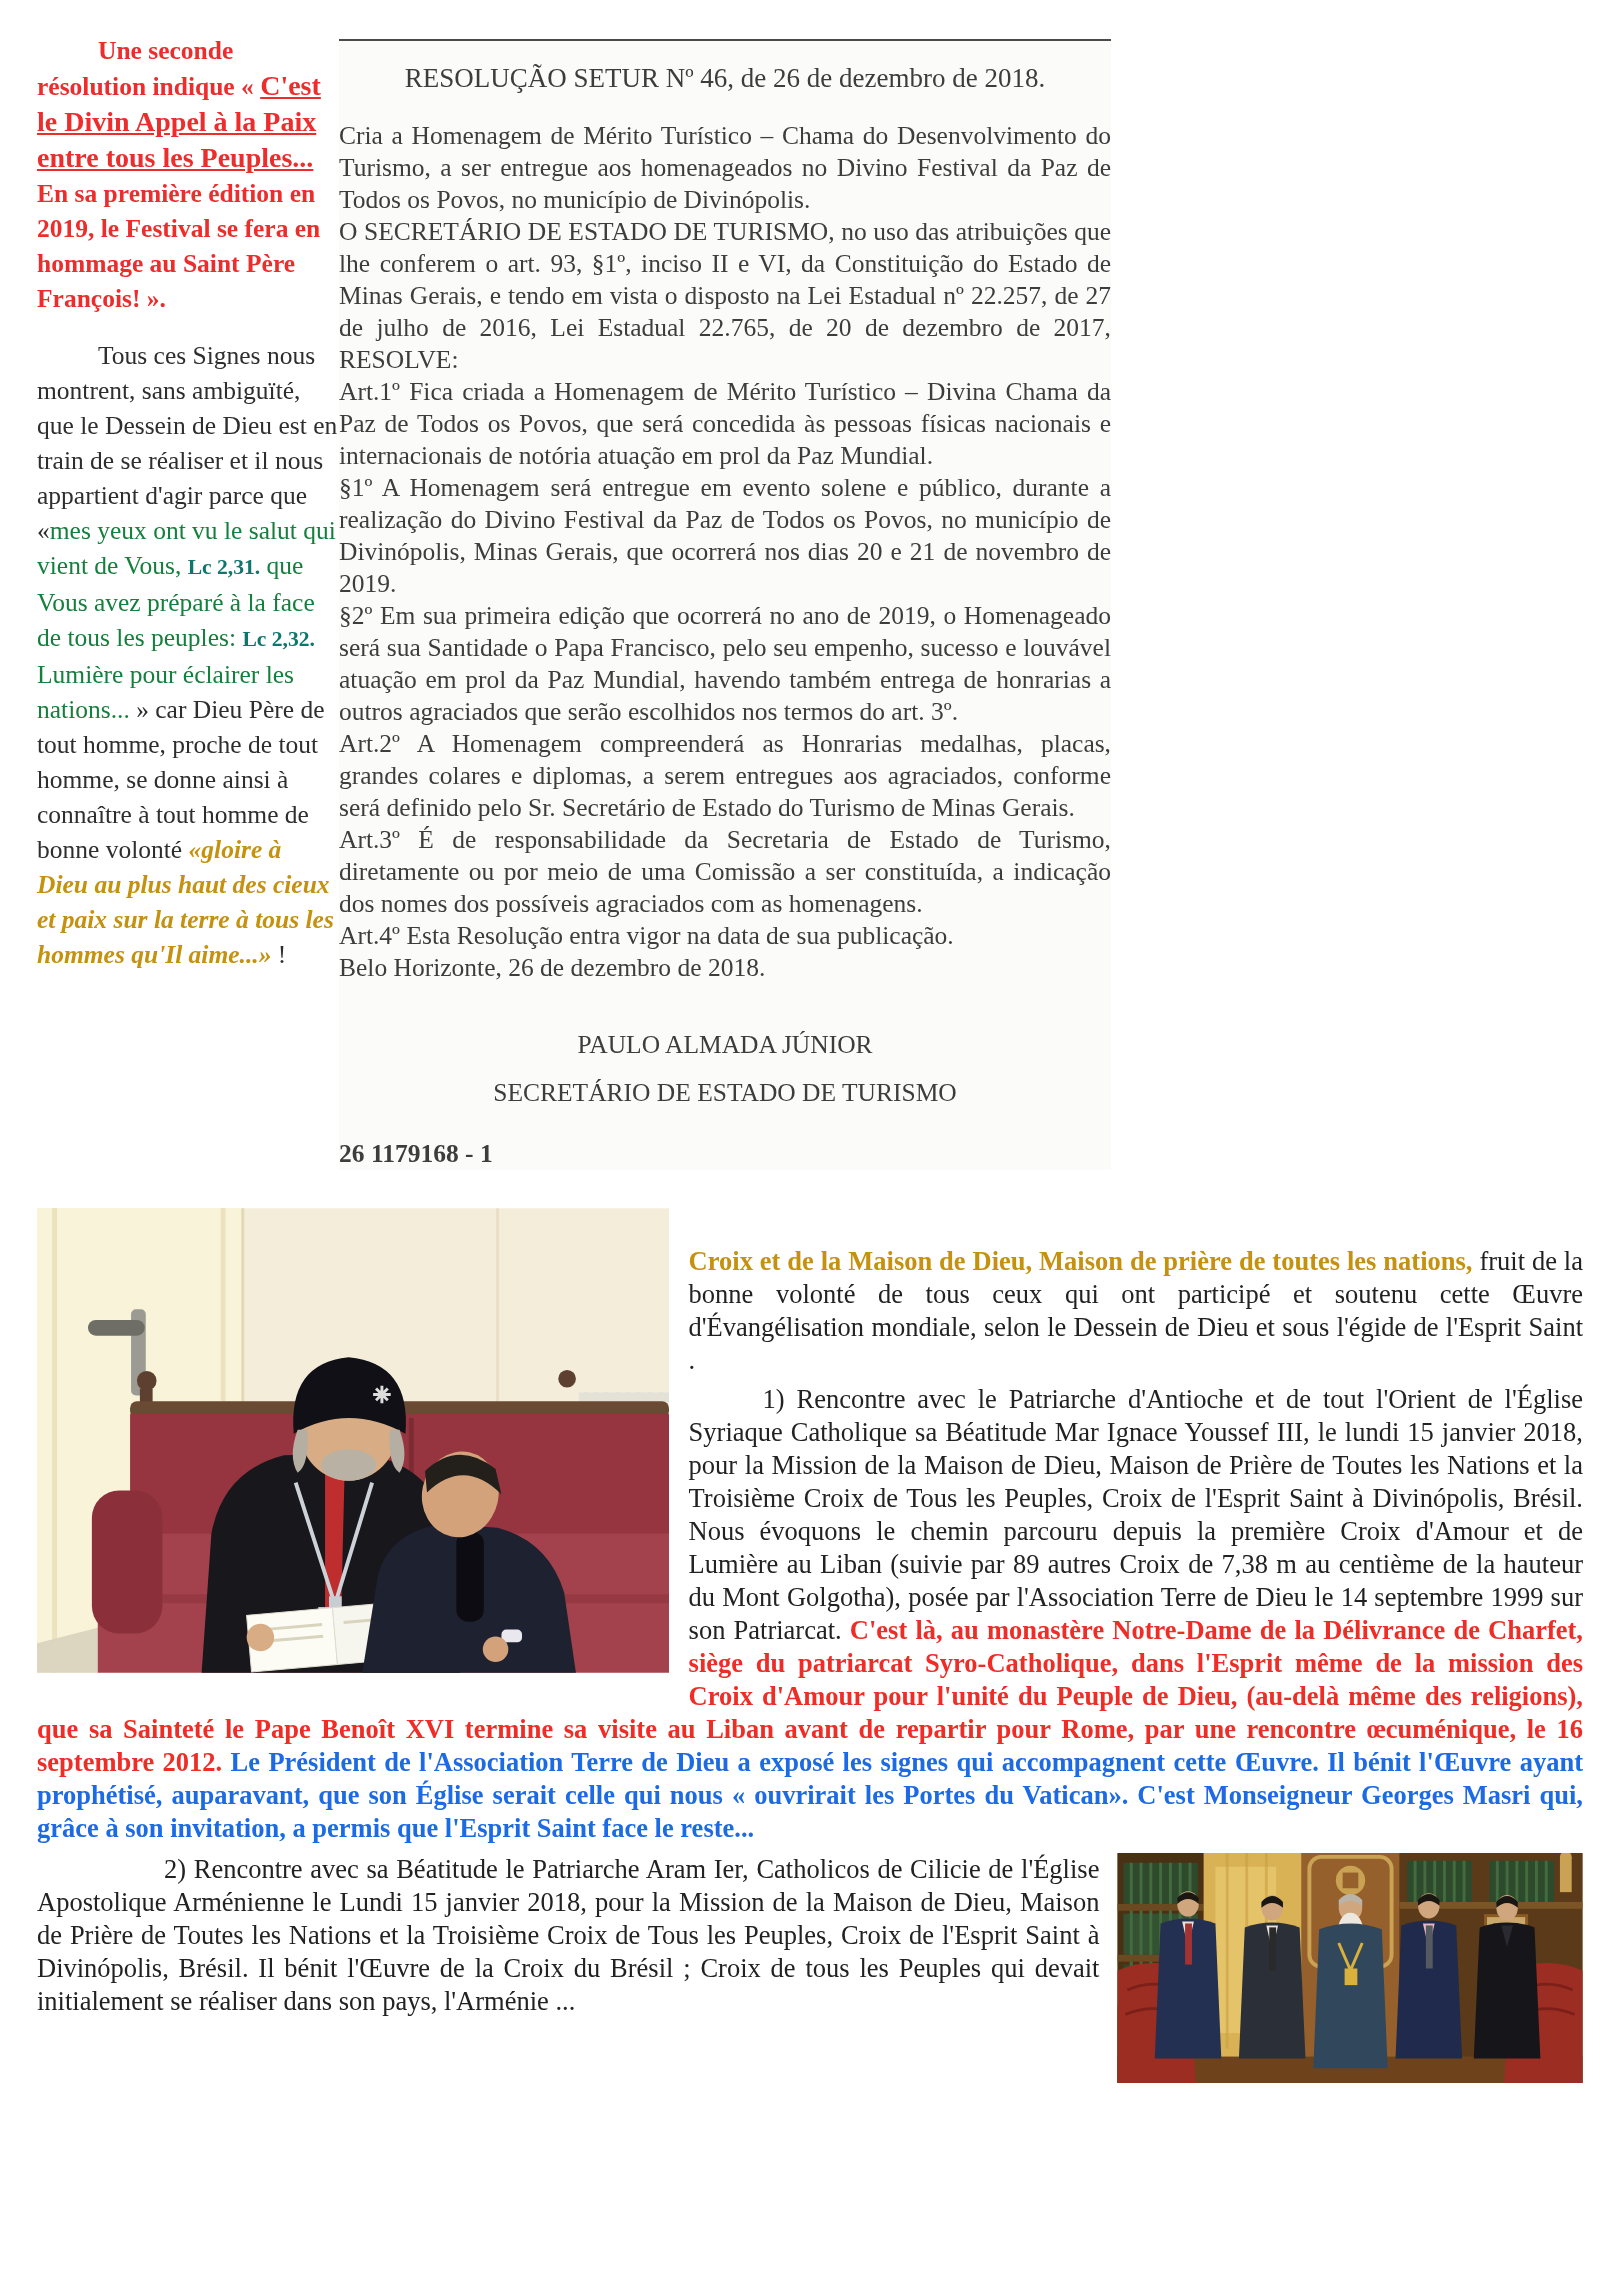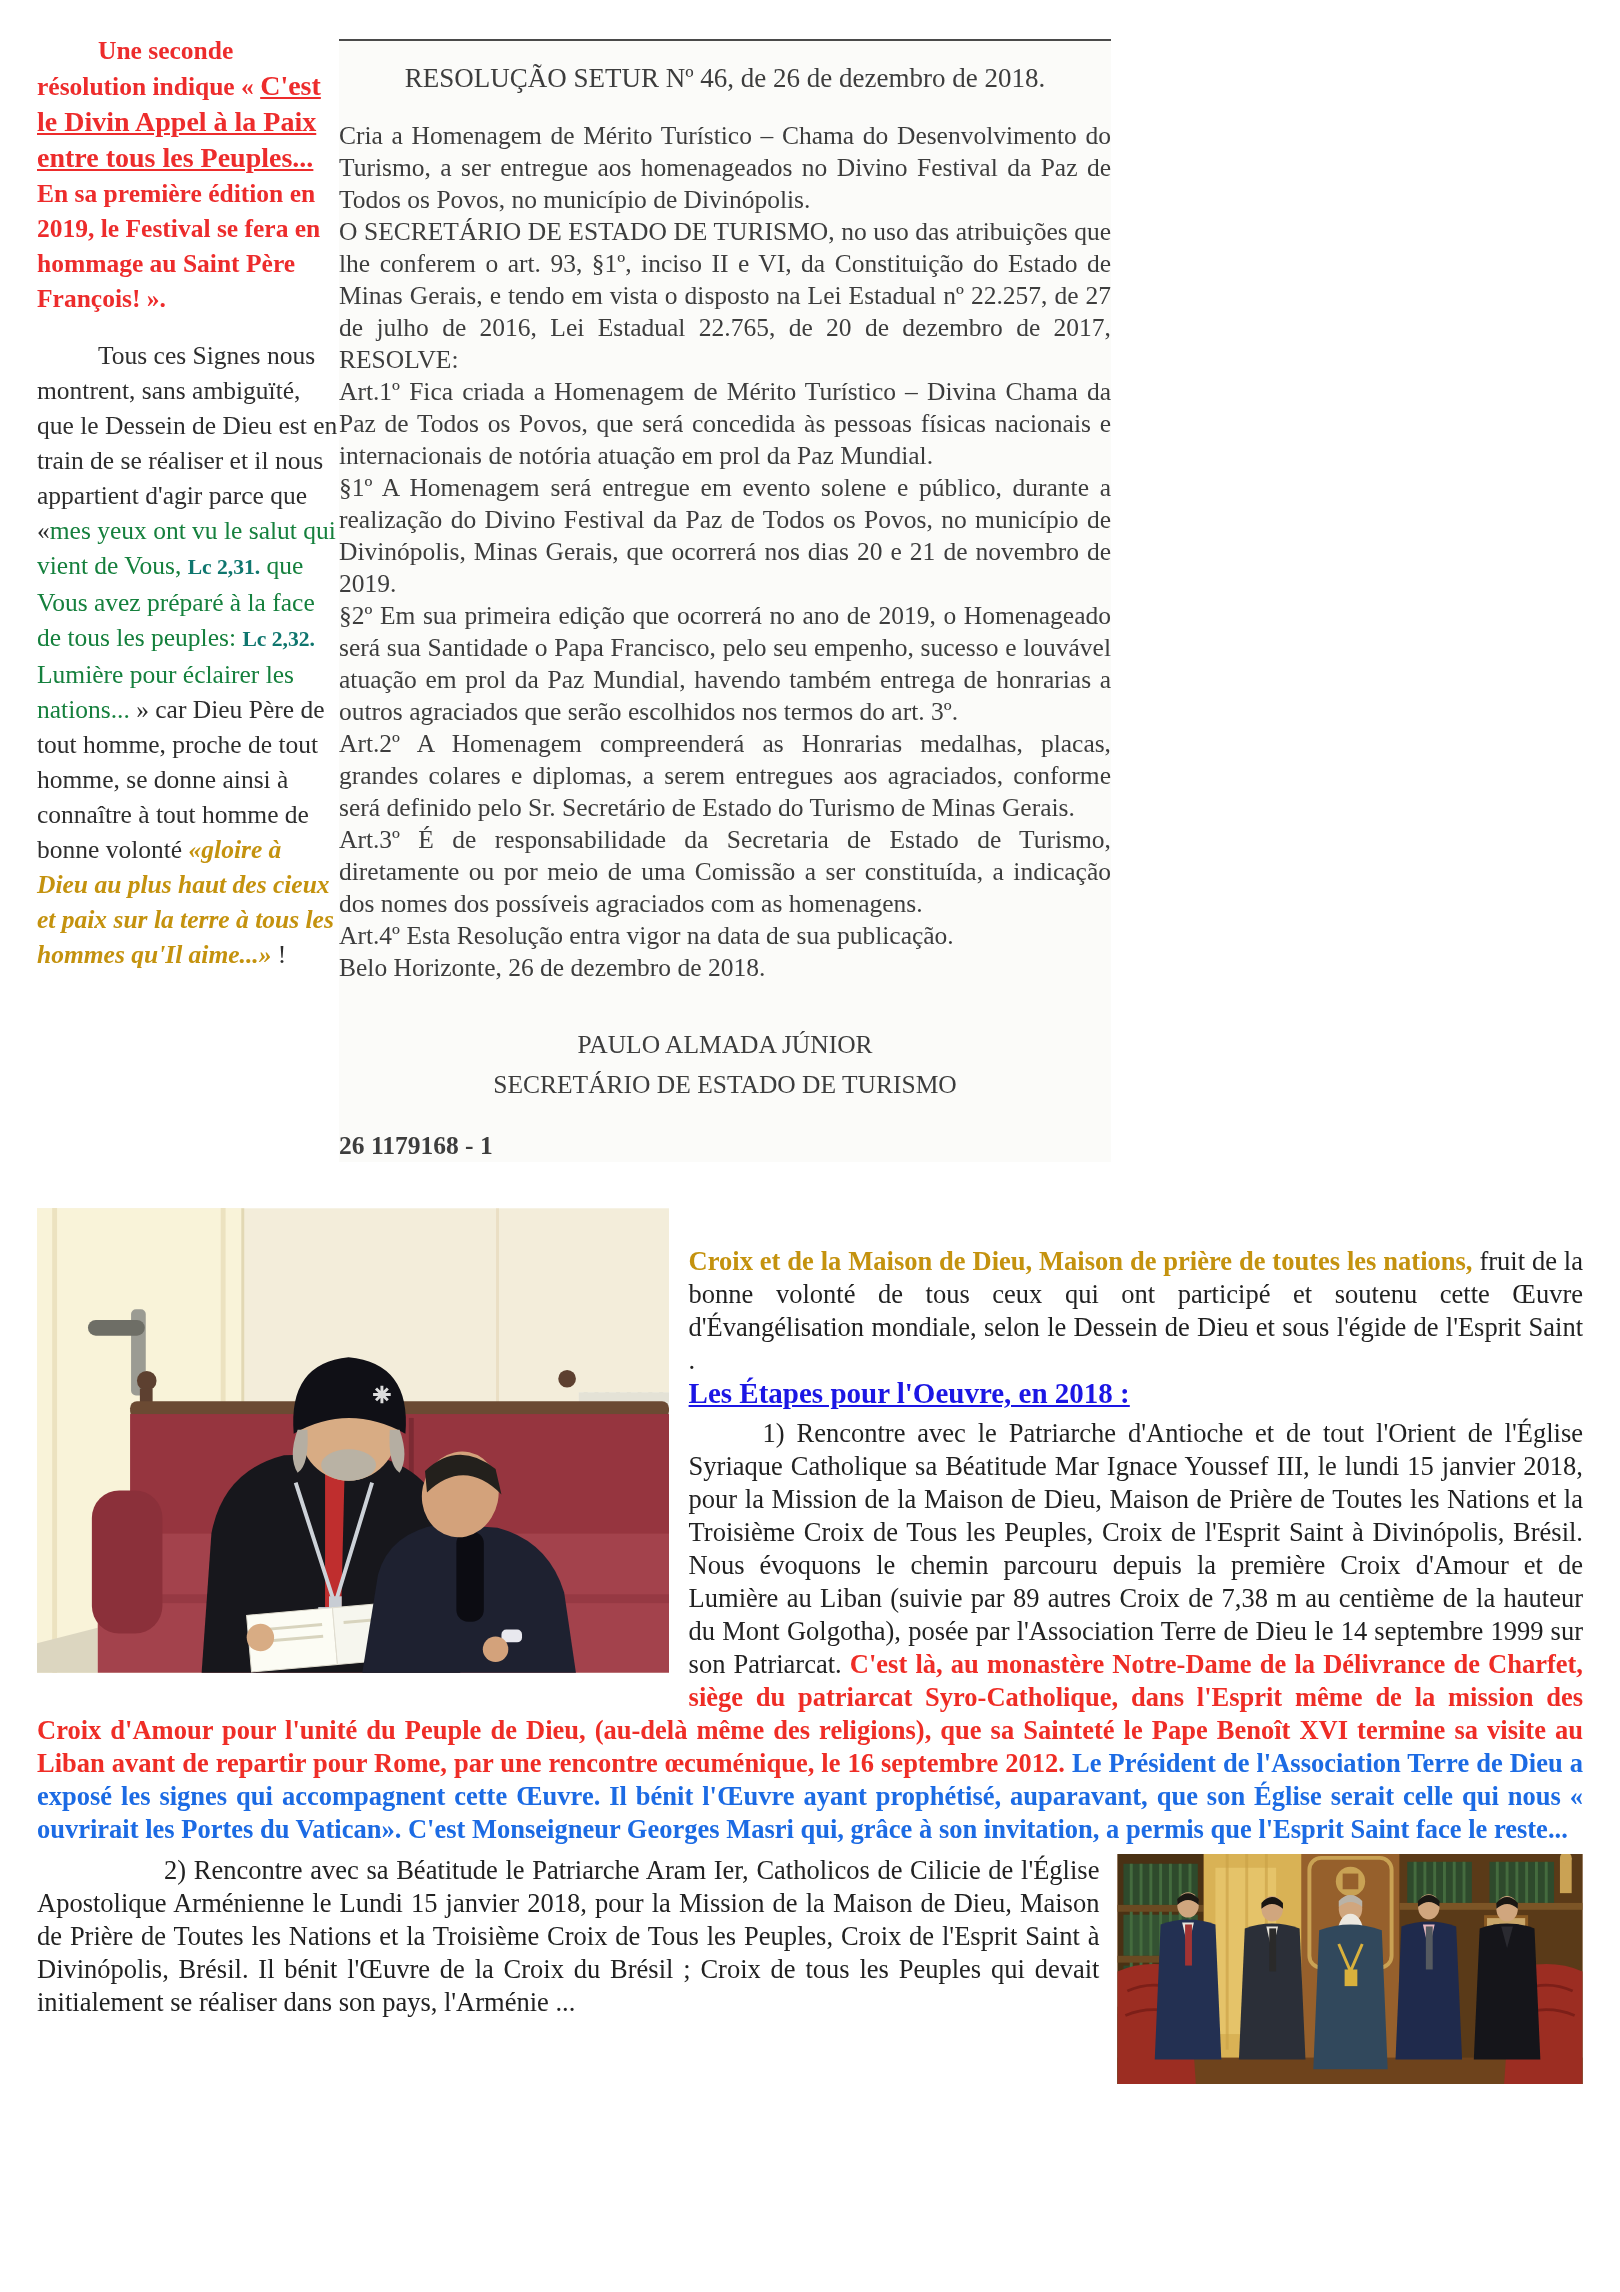--- a/index.html
+++ b/index.html
@@ -54,21 +54,21 @@
     <p>Cria a Homenagem de Mérito Turístico – Chama do Desenvolvimento do Turismo, a ser entregue aos homenageados no Divino Festival da Paz de Todos os Povos, no município de Divinópolis.</p>
     <p>O SECRETÁRIO DE ESTADO DE TURISMO, no uso das atribuições que lhe conferem o art. 93, §1º, inciso II e VI, da Constituição do Estado de Minas Gerais, e tendo em vista o disposto na Lei Estadual nº 22.257, de 27 de julho de 2016, Lei Estadual 22.765, de 20 de dezembro de 2017, RESOLVE:</p>
     <p>Art.1º Fica criada a Homenagem de Mérito Turístico – Divina Chama da Paz de Todos os Povos, que será concedida às pessoas físicas nacionais e internacionais de notória atuação em prol da Paz Mundial.</p>
     <p>§1º A Homenagem será entregue em evento solene e público, durante a realização do Divino Festival da Paz de Todos os Povos, no município de Divinópolis, Minas Gerais, que ocorrerá nos dias 20 e 21 de novembro de 2019.</p>
     <p>§2º Em sua primeira edição que ocorrerá no ano de 2019, o Homenageado será sua Santidade o Papa Francisco, pelo seu empenho, sucesso e louvável atuação em prol da Paz Mundial, havendo também entrega de honrarias a outros agraciados que serão escolhidos nos termos do art. 3º.</p>
     <p>Art.2º A Homenagem compreenderá as Honrarias medalhas, placas, grandes colares e diplomas, a serem entregues aos agraciados, conforme será definido pelo Sr. Secretário de Estado do Turismo de Minas Gerais.</p>
     <p>Art.3º É de responsabilidade da Secretaria de Estado de Turismo, diretamente ou por meio de uma Comissão a ser constituída, a indicação dos nomes dos possíveis agraciados com as homenagens.</p>
     <p>Art.4º Esta Resolução entra vigor na data de sua publicação.</p>
     <p>Belo Horizonte, 26 de dezembro de 2018.</p>
     <p class="sig">PAULO ALMADA JÚNIOR</p>
-    <p class="sig" style="margin-top:8px;">SECRETÁRIO DE ESTADO DE TURISMO</p>
+    <p class="sig" style="margin-top:16px;">SECRETÁRIO DE ESTADO DE TURISMO</p>
     <p class="doc-num">26 1179168 - 1</p>
   </div>
 
   <div class="flow">
 
     <div class="photo1">
       <svg width="632" height="465" viewBox="0 0 645 474">
         <rect width="645" height="474" fill="#f3edda"></rect>
         <rect x="0" y="0" width="210" height="474" fill="#f9f3d9"></rect>
         <rect x="18" y="-6" width="172" height="486" fill="none" stroke="#ece2c0" stroke-width="5"></rect>
@@ -119,21 +119,20 @@
           <ellipse cx="432" cy="292" rx="39" ry="44" fill="#d3a27b" transform="rotate(12 432 292)"></ellipse>
           <path d="M396 268 Q430 236 468 266 L474 292 Q436 254 398 290 Z" fill="#23201c"></path>
           <rect x="474" y="430" width="21" height="13" rx="5" fill="#e8e8ee"></rect>
           <circle cx="468" cy="450" r="13" fill="#d3a27b"></circle>
         </g>
       </svg>
     </div>
 
     <p class="lead"><span class="gold-lead">Croix et de la Maison de Dieu, Maison de prière de toutes les nations,</span><span> fruit de la bonne volonté de tous ceux qui ont participé et soutenu cette Œuvre d'Évangélisation mondiale, selon le Dessein de Dieu et sous l'égide de l'Esprit Saint .</span></p>
 
-    <p class="etapes"><span>Les Étapes pour l'Oeuvre, en 2018 :</span></p>
 
     <p class="item1"><span>1) Rencontre avec le Patriarche d'Antioche et de tout l'Orient de l'Église Syriaque Catholique sa Béatitude Mar Ignace Youssef III, le lundi 15 janvier 2018, pour la Mission de la Maison de Dieu, Maison de Prière de Toutes les Nations et la Troisième Croix de Tous les Peuples, Croix de l'Esprit Saint à Divinópolis, Brésil. Nous évoquons le chemin parcouru depuis la première Croix d'Amour et de Lumière au Liban (suivie par 89 autres Croix de 7,38 m au centième de la hauteur du Mont Golgotha), posée par l'Association Terre de Dieu le 14 septembre 1999 sur son Patriarcat. </span><span class="red-bold">C'est là, au monastère Notre-Dame de la Délivrance de Charfet, siège du patriarcat Syro-Catholique, dans l'Esprit même de la mission des Croix d'Amour pour l'unité du Peuple de Dieu, (au-delà même des religions), que sa Sainteté le Pape Benoît XVI termine sa visite au Liban avant de repartir pour Rome, par une rencontre œcuménique, le 16 septembre 2012. </span><span class="blue-bold">Le Président de l'Association Terre de Dieu a exposé les signes qui accompagnent cette Œuvre. Il bénit l'Œuvre ayant prophétisé, auparavant, que son Église serait celle qui nous « ouvrirait les Portes du Vatican». C'est Monseigneur Georges Masri qui, grâce à son invitation, a permis que l'Esprit Saint face le reste...</span></p>
 
     <div class="photo2">
       <svg width="466" height="230" viewBox="0 0 475 235">
         <rect width="475" height="235" fill="#8a5222"></rect>
         <rect x="0" y="0" width="88" height="235" fill="#4a3114"></rect>
         <rect x="6" y="10" width="76" height="42" fill="#2e4a2c"></rect>
         <rect x="6" y="62" width="76" height="42" fill="#335232"></rect>
         <rect x="6" y="114" width="76" height="42" fill="#2e4a2c"></rect>

